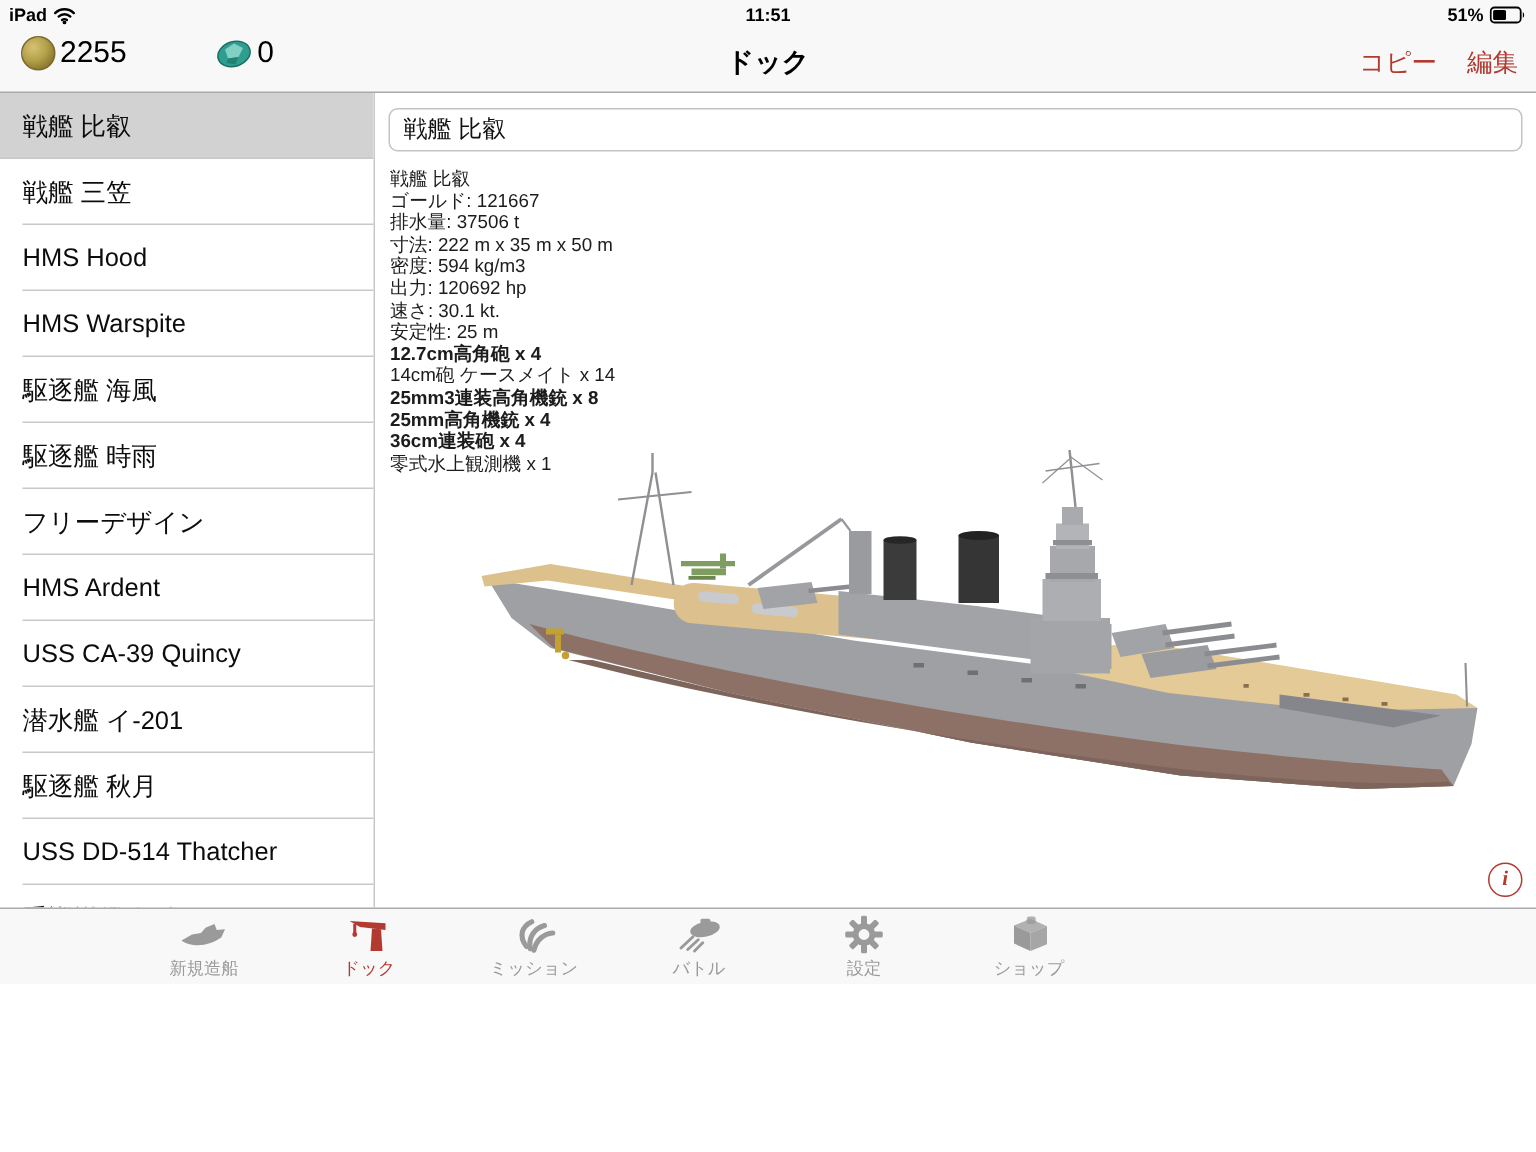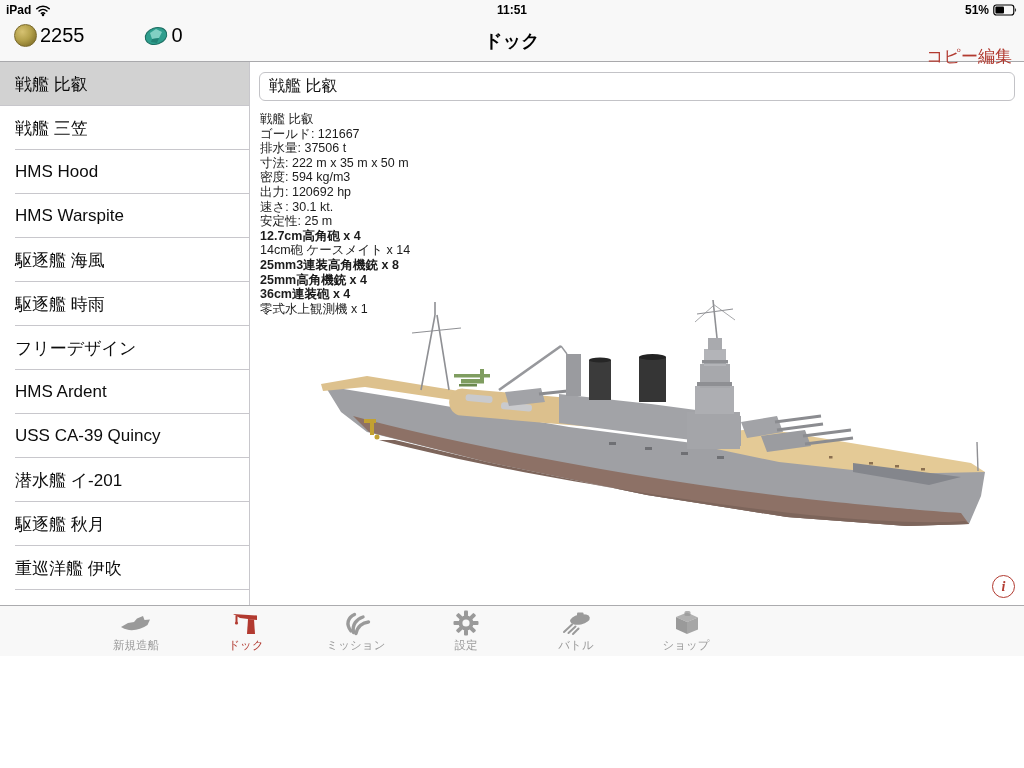--- a/index.html
+++ b/index.html
@@ -18,21 +18,21 @@
   .navrow { position:absolute; top:20px; left:0; right:0; height:42px; }
   .nav-title { position:absolute; left:0; right:0; top:9px; text-align:center;
                font-size:18px; font-weight:700; color:#000; }
   .currency { position:absolute; left:14px; top:4px; display:flex; align-items:center; gap:24px; }
   .coin { width:23px; height:23px; border-radius:50%;
           background:radial-gradient(circle at 35% 32%, #d6c272 0%, #b3a04a 45%, #8d7b30 75%, #6f6023 100%);
           border:1px solid #7a692b; }
   .cur-val { font-size:20px; color:#000; }
   .cur-group { display:flex; align-items:center; gap:3px; }
   .cur-group + .cur-group { margin-left:34px; }
-  .nav-actions { position:absolute; right:12px; top:25px; display:flex; }
+  .nav-actions { position:absolute; right:12px; top:10px; display:flex; gap:20px; }
   .nav-btn { font-size:17px; color:#b23a30; background:none; border:none; cursor:pointer;
              font-family:"Liberation Sans", sans-serif; }
 
   
   .sidebar { position:absolute; top:62px; left:0; width:250px; bottom:51px;
              background:#fff; border-right:1px solid #c8c7cc; overflow:hidden; }
   .side-row { position:relative; height:44px; display:flex; align-items:center;
               padding-left:15px; font-size:17px; color:#0c0c0c; cursor:pointer; }
   .side-row::after { content:""; position:absolute; left:15px; right:0; bottom:0;
                      height:1px; background:#c8c7cc; }
@@ -139,20 +139,23 @@
         <span>HMS Ardent</span>
       </div>
     <div class="side-row">
         <span>USS CA-39 Quincy</span>
       </div>
     <div class="side-row">
         <span>潜水艦 イ-201</span>
       </div>
     <div class="side-row">
         <span>駆逐艦 秋月</span>
+      </div>
+    <div class="side-row">
+        <span>USS DD-514 Thatcher</span>
       </div>
     <div class="side-row">
         <span>重巡洋艦 伊吹</span>
       </div>
   </div>
 
   <div class="main">
     <input class="name-input" value="戦艦 比叡" style="">
 
     <div class="stats">
@@ -289,20 +292,35 @@
           <path d="M11,21 C5.5,14 8,7.5 14.5,4.5"></path>
           <path d="M13.5,22.5 C12,14.5 16.5,9 23,7"></path>
           <path d="M16,23.5 C17.5,16.5 22.5,12.5 28.5,12"></path>
         </svg>
       </span>
       <span class="tlabel">ミッション</span>
     </div>
 
     <div class="tab">
       <span class="ticon">
+        <svg width="32" height="26" viewBox="0 0 32 26">
+          <ellipse cx="20" cy="9.5" rx="10" ry="5" transform="rotate(-12 20 9.5)" fill="currentColor"></ellipse>
+          <rect x="17" y="2.5" width="6.5" height="5" rx="1" fill="currentColor"></rect>
+          <g stroke="currentColor" stroke-width="2" stroke-linecap="round">
+            <path d="M4,22 L12,14.5"></path>
+              <path d="M8.5,23 L15.5,16.5"></path>
+              <path d="M13,24 L18.5,18.5"></path>
+          </g>
+        </svg>
+      </span>
+      <span class="tlabel">バトル</span>
+    </div>
+
+    <div class="tab">
+      <span class="ticon">
         <svg width="28" height="26" viewBox="0 0 26 26">
           <g fill="currentColor">
             <circle cx="13" cy="13" r="7.5"></circle>
             <g>
               <rect x="11" y="0.5" width="4" height="6" rx="1" transform="rotate(0 13 13)"></rect>
               <rect x="11" y="0.5" width="4" height="6" rx="1" transform="rotate(45 13 13)"></rect>
               <rect x="11" y="0.5" width="4" height="6" rx="1" transform="rotate(90 13 13)"></rect>
               <rect x="11" y="0.5" width="4" height="6" rx="1" transform="rotate(135 13 13)"></rect>
               <rect x="11" y="0.5" width="4" height="6" rx="1" transform="rotate(180 13 13)"></rect>
               <rect x="11" y="0.5" width="4" height="6" rx="1" transform="rotate(225 13 13)"></rect>
@@ -311,35 +329,20 @@
             </g>
           </g>
           <circle cx="13" cy="13" r="3.6" fill="#f8f8f8"></circle>
         </svg>
       </span>
       <span class="tlabel">設定</span>
     </div>
 
     <div class="tab">
       <span class="ticon">
-        <svg width="32" height="26" viewBox="0 0 32 26">
-          <ellipse cx="20" cy="9.5" rx="10" ry="5" transform="rotate(-12 20 9.5)" fill="currentColor"></ellipse>
-          <rect x="17" y="2.5" width="6.5" height="5" rx="1" fill="currentColor"></rect>
-          <g stroke="currentColor" stroke-width="2" stroke-linecap="round">
-            <path d="M4,22 L12,14.5"></path>
-              <path d="M8.5,23 L15.5,16.5"></path>
-              <path d="M13,24 L18.5,18.5"></path>
-          </g>
-        </svg>
-      </span>
-      <span class="tlabel">バトル</span>
-    </div>
-
-    <div class="tab">
-      <span class="ticon">
         <svg width="32" height="26" viewBox="0 0 32 26" fill="currentColor">
           <polygon points="6,7 17,2.5 28,7.5 17,12" opacity="0.75"></polygon>
           <polygon points="6,7 17,12 17,24 6,19"></polygon>
           <polygon points="17,12 28,7.5 28,19.5 17,24" opacity="0.88"></polygon>
           <rect x="14.5" y="1" width="6" height="5" rx="1.5" opacity="0.75"></rect>
         </svg>
       </span>
       <span class="tlabel">ショップ</span>
     </div>
 

